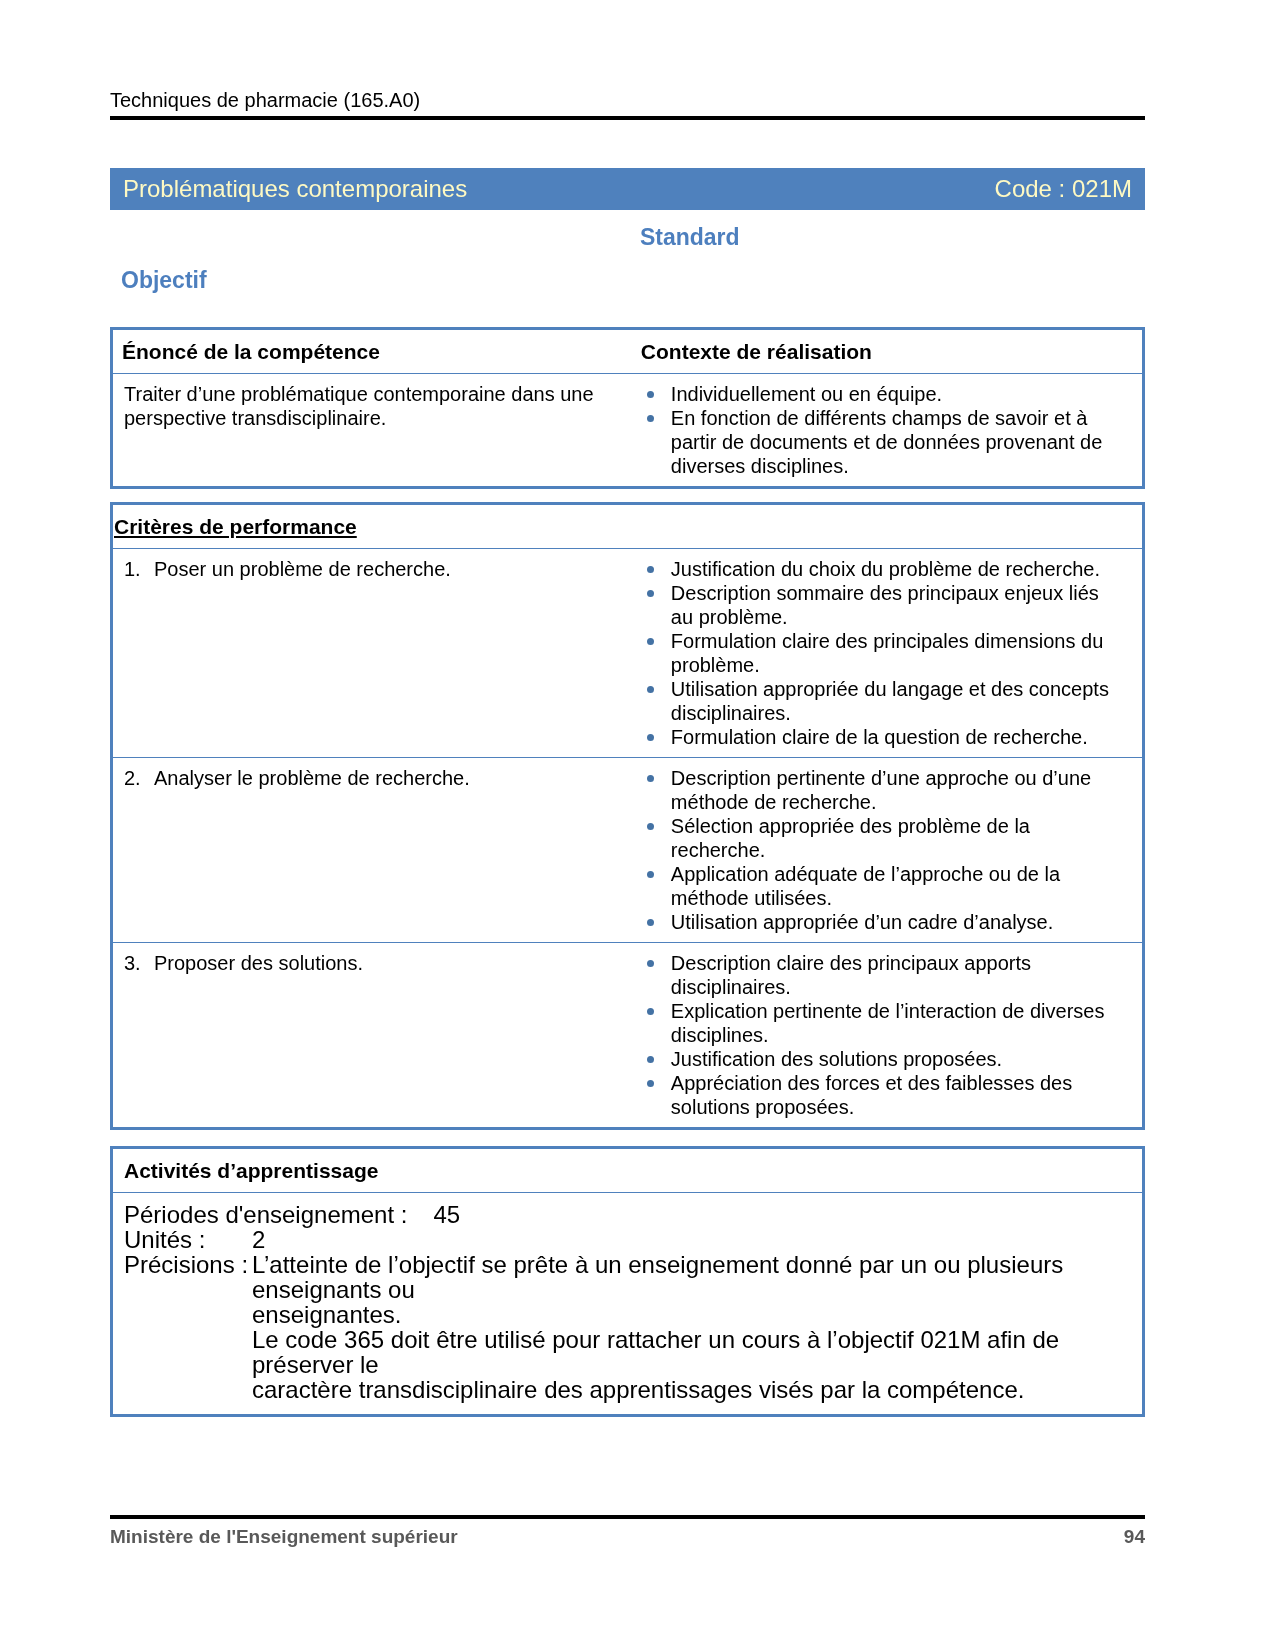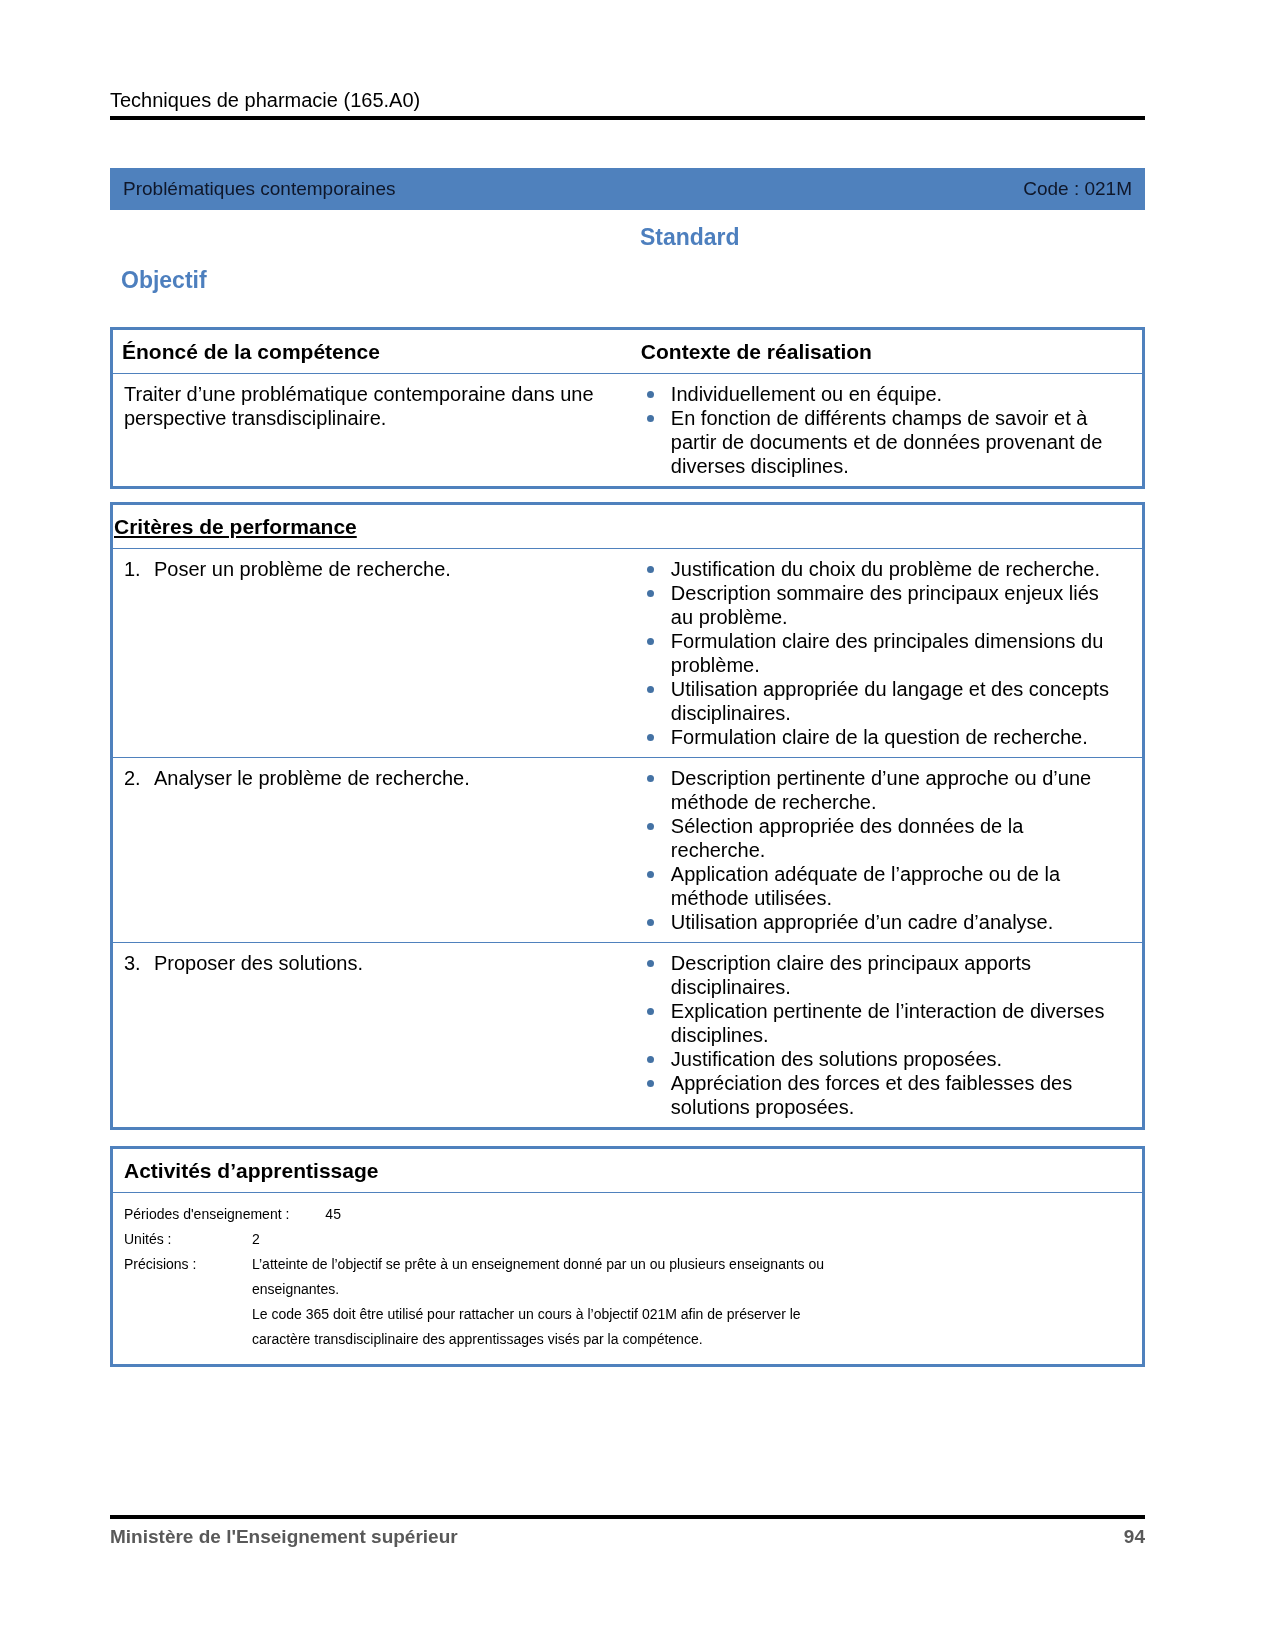--- a/index.html
+++ b/index.html
@@ -25,27 +25,27 @@
   
   .running-header { padding-top: 88px; }
   .rh-title { font-size: 20px; line-height: 24px; }
   .rh-rule { border-bottom: 4px solid #000; margin-top: 4px; }
 
   
   .banner {
     margin-top: 48px;
     height: 42px;
     background: #4f81bd;
-    color: #0f172a;
+    color: #fef9c3;
     display: flex;
     align-items: center;
     justify-content: space-between;
     padding: 0 13px;
     box-sizing: border-box;
-    font-size: 19px;
+    font-size: 24px;
   }
 
   
   .col-headings {
     display: grid;
     grid-template-columns: 51.2% 48.8%;
     margin-top: 14px;
     font-size: 23px;
     font-weight: bold;
     color: #4d7fbe;
@@ -95,25 +95,25 @@
     top: 9px;
     width: 7px;
     height: 7px;
     border-radius: 50%;
     background: #4472a4;
   }
 
   
   .act-head { border-bottom: 1px solid #4f81bd; }
   .act-head .thead-cell { padding-left: 11px; }
-  .act-body { padding: 9px 26px 12px 11px; font-size: 14px; line-height: 25px; }
+  .act-body { padding: 9px 26px 12px 11px; font-size: 24px; line-height: 25px; }
   .act-row { display: flex; }
   .act-label { flex: none; }
   .act-label.fixed { width: 128px; }
-  .act-row.inline-gap .act-value { margin-left: 36px; }
+  .act-row.inline-gap .act-value { margin-left: 26px; }
   .act-paragraphs > div { white-space: pre-line; }
 
   
   .footer {
     position: absolute;
     left: 110px;
     width: 1035px;
     top: 1515px;
     border-top: 4px solid #000;
     padding-top: 7px;
@@ -194,21 +194,21 @@
         <div class="cell-left">
           <div class="elem">
             <span class="num">2.</span>
             <span>Analyser le problème de recherche.</span>
           </div>
         </div>
         <div class="cell-right">
           <ul class="bullets">
             <li>Description pertinente d’une approche ou d’une
 méthode de recherche.</li>
-            <li>Sélection appropriée des données de la
+            <li>Sélection appropriée des problème de la
 recherche.</li>
             <li>Application adéquate de l’approche ou de la
 méthode utilisées.</li>
             <li>Utilisation appropriée d’un cadre d’analyse.</li>
           </ul>
         </div>
       </div>
 
       <div class="trow tbody-row">
         <div class="cell-left">

